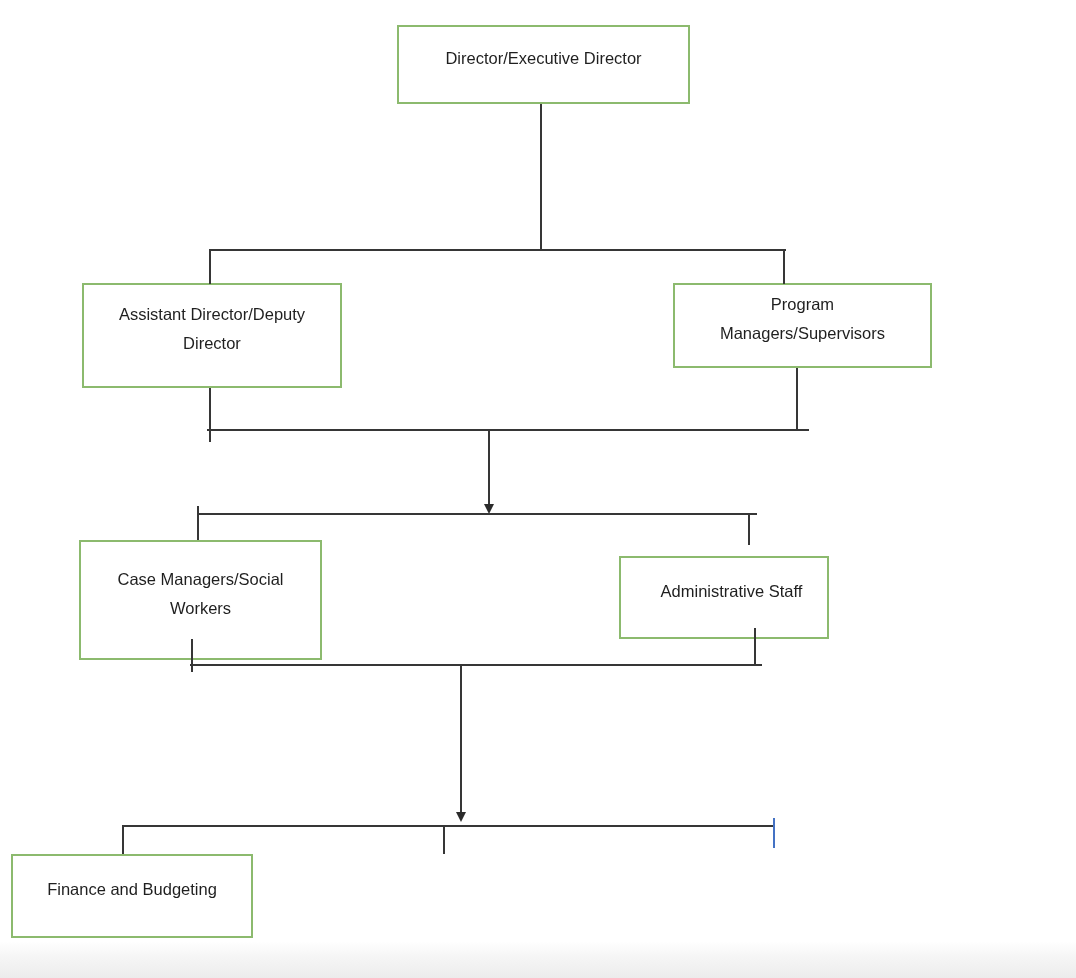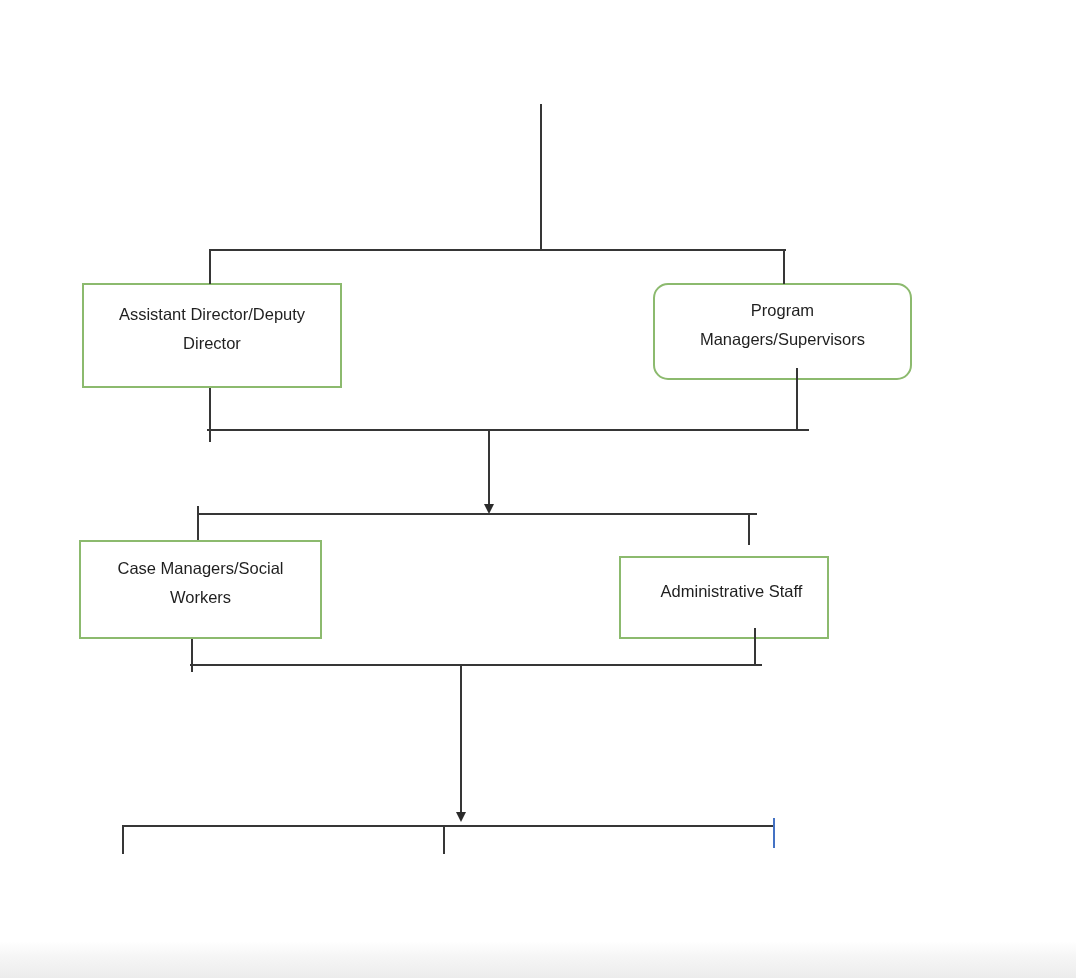--- a/index.html
+++ b/index.html
@@ -46,40 +46,46 @@
     left: 0;
     width: 1076px;
     background: linear-gradient(to bottom, #ffffff 0%, #f6f6f6 40%, #ececec 100%);
   }
 </style>
 </head>
 <body>
 
 <div id="canvas">
 
+  <div class="node" style="left:397px; top:25px; width:293px; height:79px;">
+    <span class="label">Director/Executive Director</span>
+  </div>
 
   <div class="node" style="left:82px; top:283px; width:260px; height:105px;">
     <span class="label">Assistant Director/Deputy
 Director</span>
   </div>
 
-  <div class="node" style="left:653px; top:283px; width:259px; height:97px;border-radius:15px;">
+  <div class="node" style="left:673px; top:283px; width:259px; height:85px;">
     <span class="label">Program
 Managers/Supervisors</span>
   </div>
 
-  <div class="node" style="left:79px; top:540px; width:243px; height:99px;">
+  <div class="node" style="left:79px; top:540px; width:243px; height:120px;">
     <span class="label">Case Managers/Social
 Workers</span>
   </div>
 
   <div class="node" style="left:619px; top:556px; width:210px; height:83px;padding-left:25px;">
     <span class="label">Administrative Staff</span>
   </div>
 
+  <div class="node" style="left:11px; top:854px; width:242px; height:84px;">
+    <span class="label">Finance and Budgeting</span>
+  </div>
 
 
 
   <div class="line" style="left:540px; top:104px; width:2px; height:146px;"></div>
   <div class="line" style="left:209px; top:249px; width:577px; height:2px;"></div>
   <div class="line" style="left:209px; top:249px; width:2px; height:35px;"></div>
   <div class="line" style="left:783px; top:249px; width:2px; height:35px;"></div>
 
   <div class="line" style="left:209px; top:388px; width:2px; height:54px;"></div>
   <div class="line" style="left:796px; top:368px; width:2px; height:63px;"></div>

